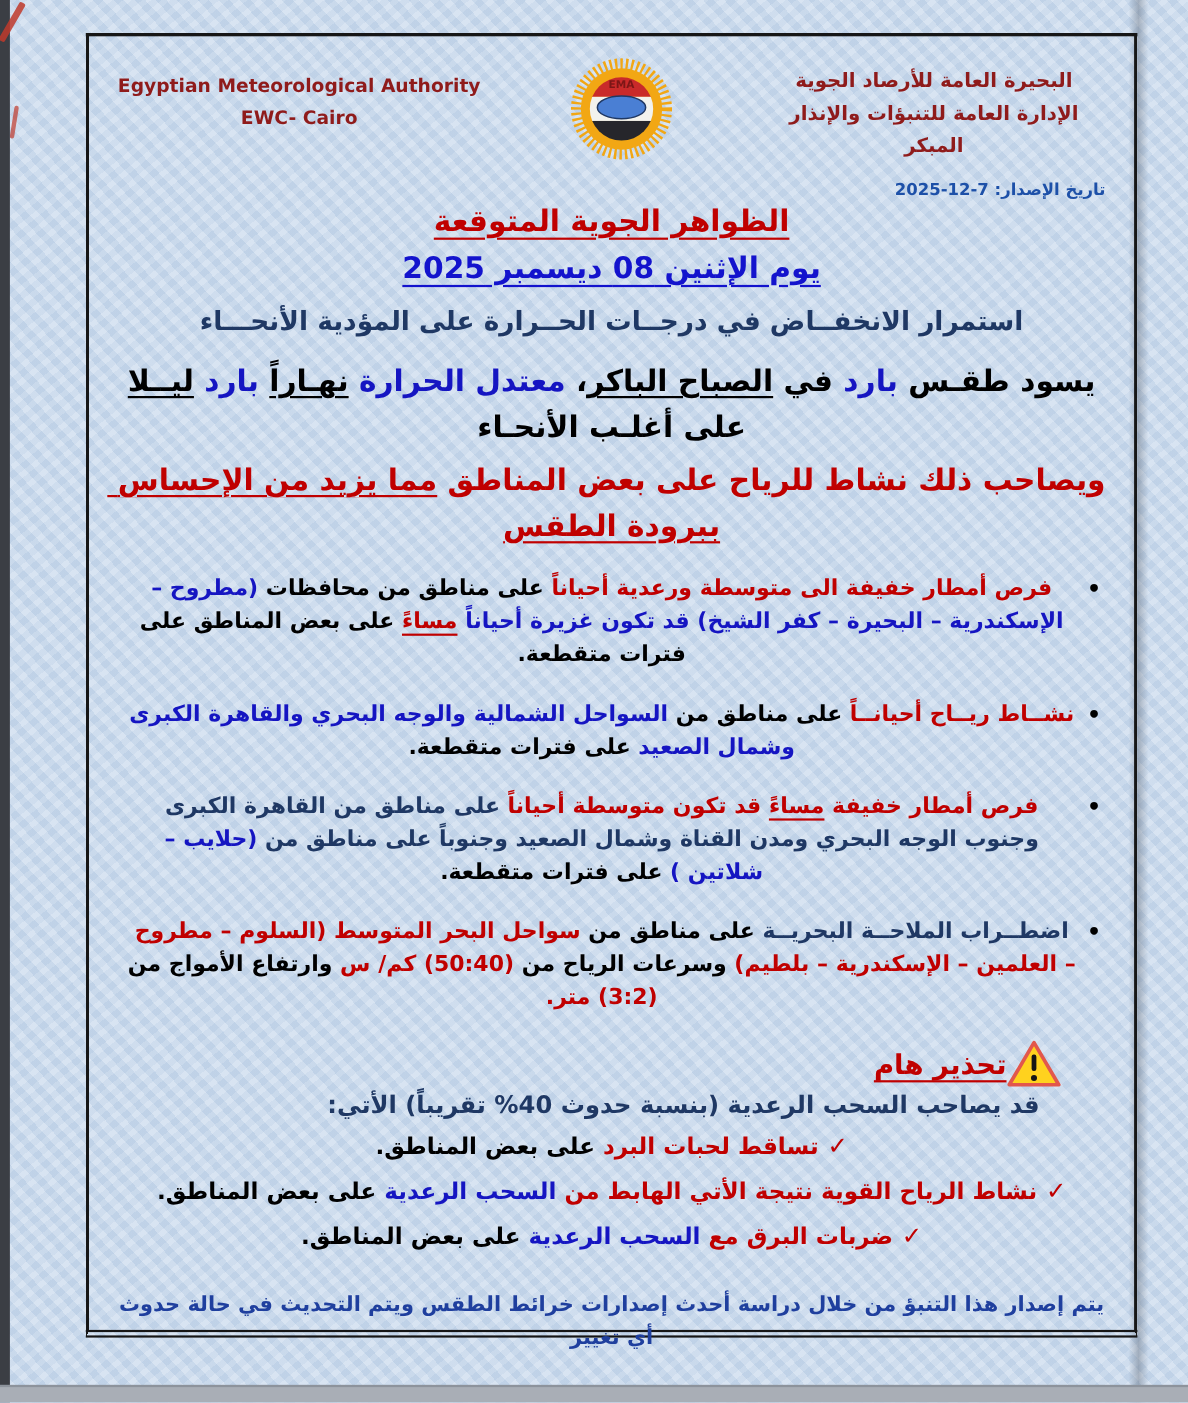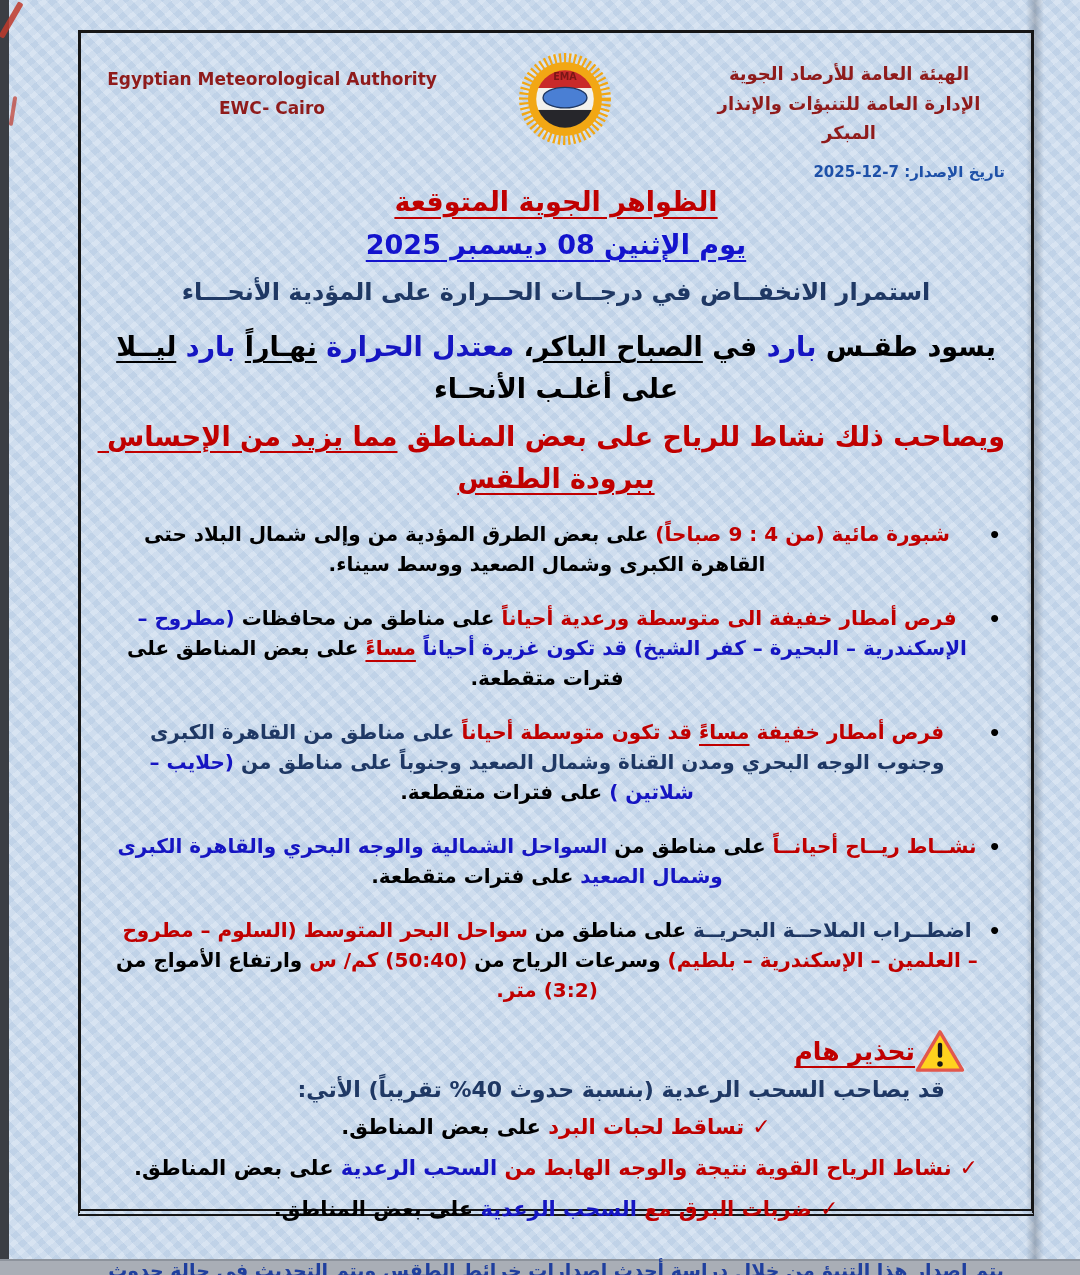--- a/index.html
+++ b/index.html
@@ -96,58 +96,57 @@
             <rect x="10" y="12" width="50" height="15" fill="#c92a2a"></rect>
             <rect x="10" y="27" width="50" height="16" fill="#f2f2ee"></rect>
             <rect x="10" y="43" width="50" height="15" fill="#26262b"></rect>
             <ellipse cx="35" cy="34" rx="16" ry="7.5" fill="#4a7fd4" stroke="#1f3864" stroke-width="1"></ellipse>
             <text x="35" y="21" text-anchor="middle" font-size="7" font-weight="bold" fill="#7c1616">EMA</text>
           </g>
         </svg>
       </div>
 
       <div class="h-ar">
-        <div>الهيئة العامة للأرصاد الجوية</div>
+        <div>البحيرة العامة للأرصاد الجوية</div>
         <div>الإدارة العامة للتنبؤات والإنذار المبكر</div>
         <div class="date-block">
           <div>تاريخ الإصدار: 7-12-2025</div>
         </div>
       </div>
     </div>
 
     <div class="title-main rtl"><span class="underlined">الظواهر الجوية المتوقعة</span></div>
     <div class="title-date rtl"><span class="underlined">يوم الإثنين 08 ديسمبر 2025</span></div>
     <div class="headline rtl">استمرار الانخفــاض في درجــات الحــرارة على المؤدية الأنحـــاء</div>
 
     <div class="intro rtl"><span class="seg s-black">يسود طقـس </span><span class="seg s-blue">بارد</span><span class="seg s-black"> في </span><span class="seg s-black u">الصباح الباكر</span><span class="seg s-black">، </span><span class="seg s-blue">معتدل الحرارة </span><span class="seg s-black u">نهـاراً</span><span class="seg s-black"> </span><span class="seg s-blue">بارد</span><span class="seg s-black"> </span><span class="seg s-black u">ليــلا</span><span class="seg s-black"> على أغلـب الأنحـاء</span></div>
     <div class="intro intro2 rtl"><span class="seg s-red">ويصاحب ذلك نشاط للرياح على بعض المناطق </span><span class="seg s-red u">مما يزيد من الإحساس ببرودة الطقس</span></div>
 
     <div class="bullets rtl">
-      <div class="bullet"><span class="seg s-red">شبورة مائية (من 4 : 9 صباحاً)</span><span class="seg s-black"> على بعض الطرق المؤدية من وإلى شمال البلاد حتى القاهرة الكبرى وشمال الصعيد ووسط سيناء.</span></div>
       <div class="bullet"><span class="seg s-red">فرص أمطار خفيفة الى متوسطة ورعدية أحياناً</span><span class="seg s-black"> على مناطق من محافظات </span><span class="seg s-blue">(مطروح – الإسكندرية – البحيرة – كفر الشيخ)</span><span class="seg s-black"> </span><span class="seg s-blue">قد تكون غزيرة أحياناً</span><span class="seg s-black"> </span><span class="seg s-red u">مساءً</span><span class="seg s-black"> على بعض المناطق على فترات متقطعة.</span></div>
+      <div class="bullet"><span class="seg s-red">نشــاط ريــاح أحيانــاً</span><span class="seg s-black"> على مناطق من </span><span class="seg s-blue">السواحل الشمالية والوجه البحري والقاهرة الكبرى وشمال الصعيد</span><span class="seg s-black"> على فترات متقطعة.</span></div>
       <div class="bullet"><span class="seg s-red">فرص أمطار خفيفة </span><span class="seg s-red u">مساءً</span><span class="seg s-red"> قد تكون متوسطة أحياناً</span><span class="seg s-navy"> على مناطق من القاهرة الكبرى وجنوب الوجه البحري ومدن القناة وشمال الصعيد وجنوباً على مناطق من </span><span class="seg s-blue">(حلايب – شلاتين )</span><span class="seg s-black"> على فترات متقطعة.</span></div>
-      <div class="bullet"><span class="seg s-red">نشــاط ريــاح أحيانــاً</span><span class="seg s-black"> على مناطق من </span><span class="seg s-blue">السواحل الشمالية والوجه البحري والقاهرة الكبرى وشمال الصعيد</span><span class="seg s-black"> على فترات متقطعة.</span></div>
       <div class="bullet"><span class="seg s-navy">اضطــراب الملاحــة البحريــة</span><span class="seg s-black"> على مناطق من </span><span class="seg s-red">سواحل البحر المتوسط (السلوم – مطروح – العلمين – الإسكندرية – بلطيم)</span><span class="seg s-black"> وسرعات الرياح من </span><span class="seg s-red">(50:40) كم/ س</span><span class="seg s-black"> وارتفاع الأمواج من </span><span class="seg s-red">(3:2) متر.</span></div>
     </div>
 
     <div class="warn-head">
       <svg class="warn-icon" viewBox="0 0 60 52" width="50" height="44">
         <path d="M30 3 L57 49 L3 49 Z" fill="#ffd21e" stroke="#e2574c" stroke-width="4" stroke-linejoin="round"></path>
         <rect x="27.4" y="16" width="5.2" height="18" rx="2.4" fill="#151515"></rect>
         <circle cx="30" cy="41.5" r="3.3" fill="#151515"></circle>
       </svg>
       <span class="warn-title underlined">تحذير هام</span>
     </div>
     <div class="warn-intro">قد يصاحب السحب الرعدية (بنسبة حدوث 40% تقريباً) الأتي:</div>
 
     <div class="check-item">
       <span class="check">✓</span><span><span class="seg s-red">تساقط لحبات البرد</span><span class="seg s-black"> على بعض المناطق.</span></span>
     </div>
     <div class="check-item">
-      <span class="check">✓</span><span><span class="seg s-red">نشاط الرياح القوية نتيجة والوجه الهابط من </span><span class="seg s-blue">السحب الرعدية</span><span class="seg s-black"> على بعض المناطق.</span></span>
+      <span class="check">✓</span><span><span class="seg s-red">نشاط الرياح القوية نتيجة الأتي الهابط من </span><span class="seg s-blue">السحب الرعدية</span><span class="seg s-black"> على بعض المناطق.</span></span>
     </div>
     <div class="check-item">
       <span class="check">✓</span><span><span class="seg s-red">ضربات البرق مع </span><span class="seg s-blue">السحب الرعدية</span><span class="seg s-black"> على بعض المناطق.</span></span>
     </div>
 
     <div class="footer">
       <div class="f-line f-blue">يتم إصدار هذا التنبؤ من خلال دراسة أحدث إصدارات خرائط الطقس ويتم التحديث في حالة حدوث أي تغيير</div>
 
     </div>
 

